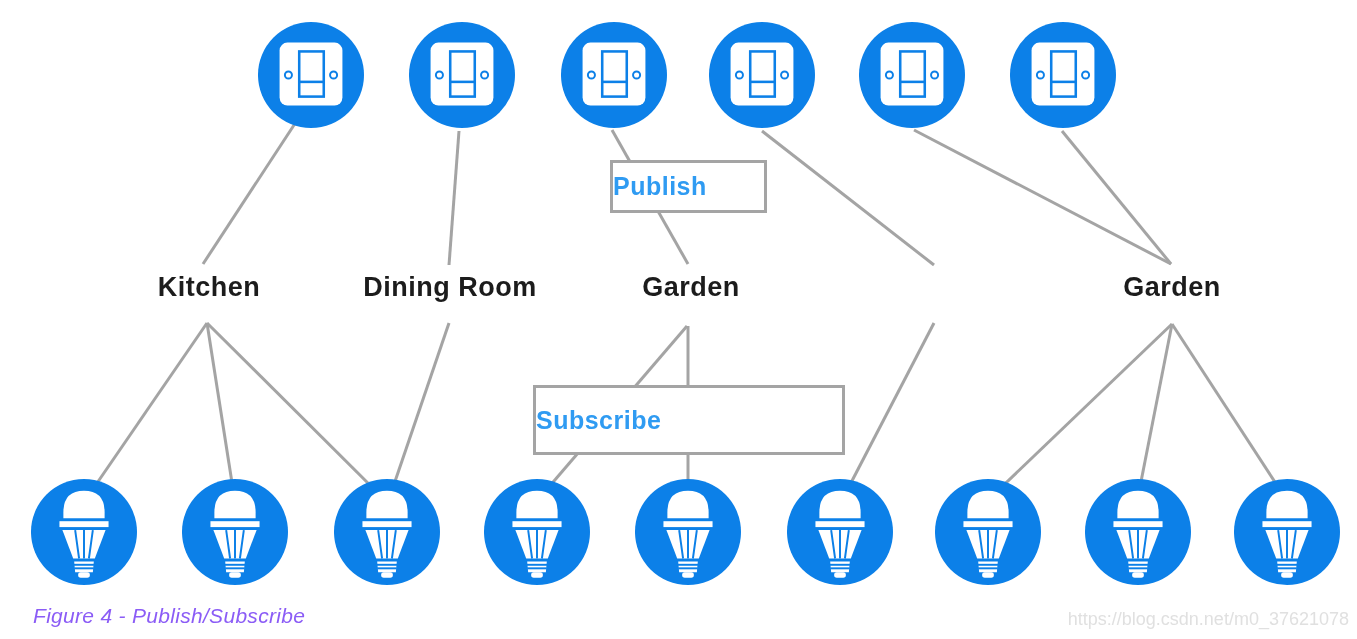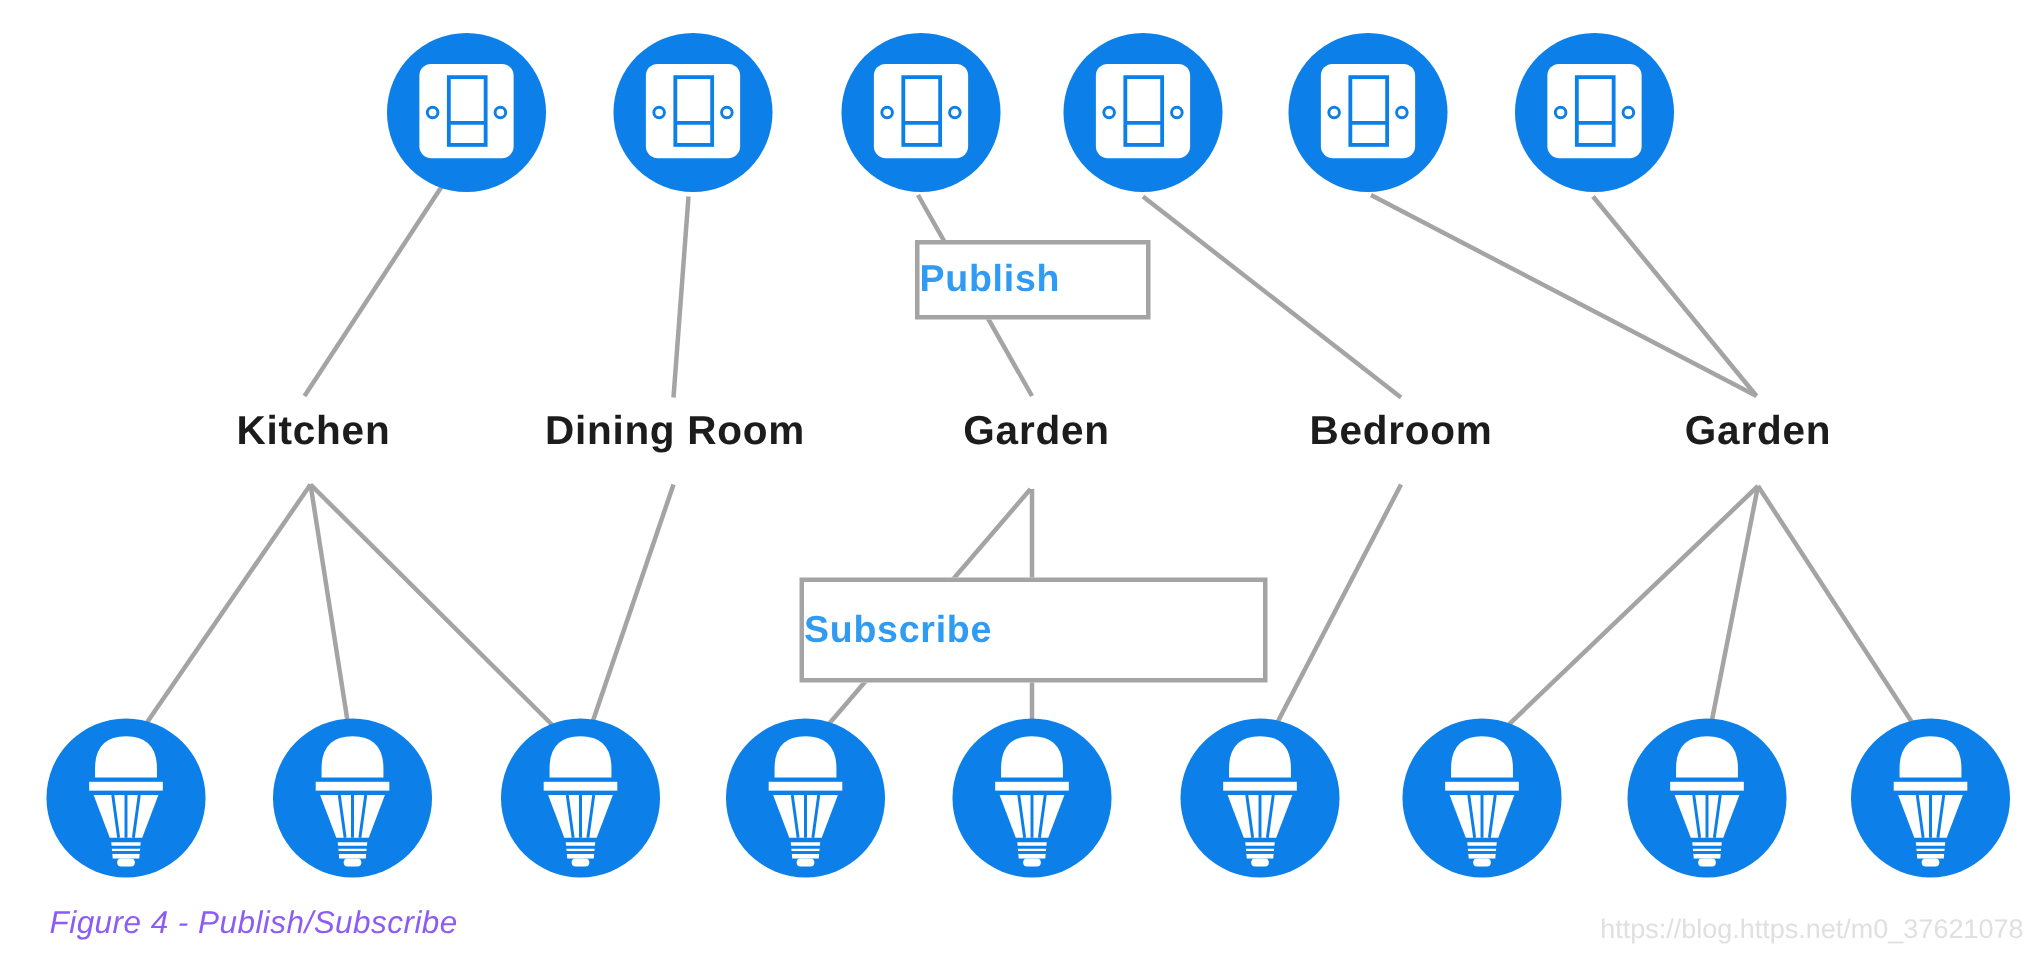--- a/index.html
+++ b/index.html
@@ -240,17 +240,16 @@
       <path class="s-thin" d="M46 53 L50 82 M55 53 L55 82 M64 53 L60 82"></path>
       <path fill="#ffffff" d="M45 85 L65 85 L64 96 L46 96 Z"></path>
       <line class="s-thin" x1="44" y1="88.4" x2="66" y2="88.4"></line>
       <line class="s-thin" x1="45" y1="92" x2="65" y2="92"></line>
       <rect x="49" y="96" width="12" height="5.5" rx="2.7" fill="#ffffff"></rect>
     </svg>
   </div>
     <div class="room-label" style="left: 209px; top: 272px;">Kitchen</div>
     <div class="room-label" style="left: 450px; top: 272px; text-align: center;">Dining Room</div>
     <div class="room-label" style="left: 691px; top: 272px;">Garden</div>
-    <div class="room-label" style="left: 934px; top: 272px;">Bedroom</div>
     <div class="room-label" style="left: 1172px; top: 272px; text-align: center;">Garden</div>
     <div class="caption">Figure 4 - Publish/Subscribe</div>
-  <div class="watermark">https://blog.https.net/m0_37621078</div>
+  <div class="watermark">https://blog.csdn.net/m0_37621078</div>
 </div>
 
 </body></html>

